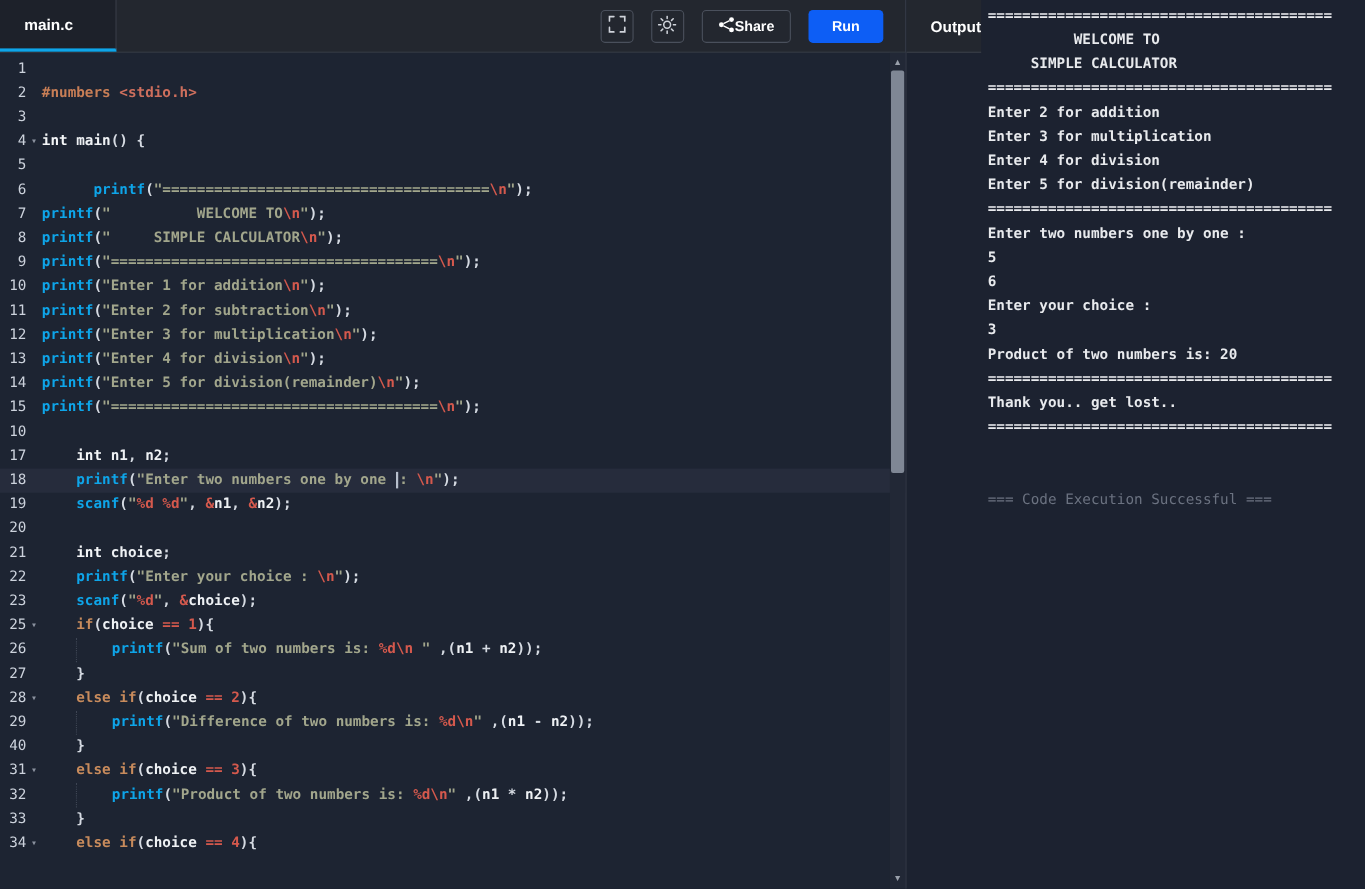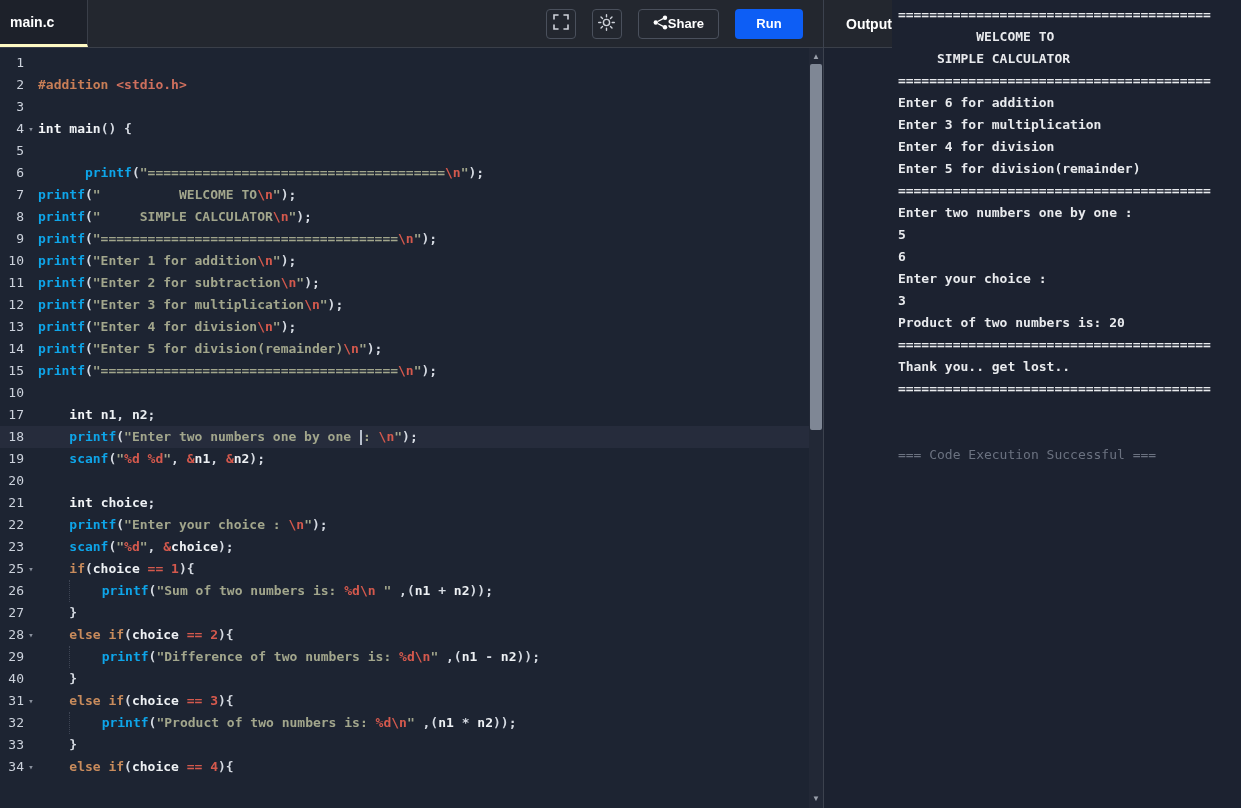--- a/index.html
+++ b/index.html
@@ -3,21 +3,21 @@
 <meta charset="utf-8">
 <style>
   *{margin:0;padding:0;box-sizing:border-box}
   html,body{width:1241px;height:808px;overflow:hidden}
   body{background:#1d2432;font-family:"Liberation Sans",sans-serif}
   .app{display:flex;width:1241px;height:808px}
 
   
   .left{width:823px;flex:none;display:flex;flex-direction:column;background:#1d2432}
   .topbar{height:48px;flex:none;background:#23272f;border-bottom:1px solid #3a3f49;display:flex;align-items:stretch}
-  .tab{width:88px;flex:none;background:#1d212a;border-right:1px solid #3a3f49;border-bottom:3px solid #fef9c3;display:flex;align-items:center;padding-left:10px;color:#ffffff;font-weight:bold;font-size:14px;cursor:pointer}
+  .tab{width:106px;flex:none;background:#1d212a;border-right:1px solid #3a3f49;border-bottom:3px solid #0ea5e9;display:flex;align-items:center;padding-left:22px;color:#ffffff;font-weight:bold;font-size:14px;cursor:pointer}
   .toolbar{flex:1;display:flex;align-items:center;justify-content:flex-end;gap:16px;padding-right:20px}
   .iconbtn{width:30px;height:30px;flex:none;border:1px solid #4a505c;border-radius:4px;background:transparent;display:flex;align-items:center;justify-content:center;cursor:pointer}
   .sharebtn{height:30px;border:1px solid #4a505c;border-radius:4px;background:transparent;display:flex;align-items:center;gap:0;padding:0 14px;color:#ffffff;font-size:13px;font-weight:bold;cursor:pointer}
   .runbtn{height:30px;width:68px;background:#0d5ef5;border:none;border-radius:4px;color:#ffffff;font-size:13px;font-weight:bold;cursor:pointer}
 
   .editor{flex:1;position:relative;background:#1d2432;overflow:hidden;padding-top:4px}
   .code-row{display:flex;height:22px;line-height:22px;font-family:"DejaVu Sans Mono",monospace;font-size:13px;white-space:pre}
   .code-row.active{background:#262c3c}
   .ln{width:24px;flex:none;text-align:right;color:#ccd2dc}
   .fold{width:14px;flex:none;text-align:center;color:#8a919e;font-size:9px;line-height:22px;cursor:pointer}
@@ -89,21 +89,21 @@
           </span>
           <span>Share</span>
         </button>
         <button class="runbtn">Run</button>
       </div>
     </div>
 
     <div class="editor">
       <div id="code-lines">
           <div class="code-row"><span class="ln">1</span><span class="fold"></span><span class="code-text"></span></div>
-          <div class="code-row"><span class="ln">2</span><span class="fold"></span><span class="code-text"><span class="tk-pp">#addition </span><span class="tk-lib">&lt;stdio.h&gt;</span></span></div>
+          <div class="code-row"><span class="ln">2</span><span class="fold"></span><span class="code-text"><span class="tk-pp">#numbers </span><span class="tk-lib">&lt;stdio.h&gt;</span></span></div>
           <div class="code-row"><span class="ln">3</span><span class="fold"></span><span class="code-text"></span></div>
           <div class="code-row"><span class="ln">4</span><span class="fold">▾</span><span class="code-text"><span class="tk-type">int</span><span class="tk-pl"> </span><span class="tk-def">main</span><span class="tk-pl">() {</span></span></div>
           <div class="code-row"><span class="ln">5</span><span class="fold"></span><span class="code-text"></span></div>
           <div class="code-row"><span class="ln">6</span><span class="fold"></span><span class="code-text"><span class="tk-pl">      </span><span class="tk-fn">printf</span><span class="tk-pl">(</span><span class="tk-str">"======================================</span><span class="tk-esc">\n</span><span class="tk-str">"</span><span class="tk-pl">);</span></span></div>
           <div class="code-row"><span class="ln">7</span><span class="fold"></span><span class="code-text"><span class="tk-fn">printf</span><span class="tk-pl">(</span><span class="tk-str">"          WELCOME TO</span><span class="tk-esc">\n</span><span class="tk-str">"</span><span class="tk-pl">);</span></span></div>
           <div class="code-row"><span class="ln">8</span><span class="fold"></span><span class="code-text"><span class="tk-fn">printf</span><span class="tk-pl">(</span><span class="tk-str">"     SIMPLE CALCULATOR</span><span class="tk-esc">\n</span><span class="tk-str">"</span><span class="tk-pl">);</span></span></div>
           <div class="code-row"><span class="ln">9</span><span class="fold"></span><span class="code-text"><span class="tk-fn">printf</span><span class="tk-pl">(</span><span class="tk-str">"======================================</span><span class="tk-esc">\n</span><span class="tk-str">"</span><span class="tk-pl">);</span></span></div>
           <div class="code-row"><span class="ln">10</span><span class="fold"></span><span class="code-text"><span class="tk-fn">printf</span><span class="tk-pl">(</span><span class="tk-str">"Enter 1 for addition</span><span class="tk-esc">\n</span><span class="tk-str">"</span><span class="tk-pl">);</span></span></div>
           <div class="code-row"><span class="ln">11</span><span class="fold"></span><span class="code-text"><span class="tk-fn">printf</span><span class="tk-pl">(</span><span class="tk-str">"Enter 2 for subtraction</span><span class="tk-esc">\n</span><span class="tk-str">"</span><span class="tk-pl">);</span></span></div>
           <div class="code-row"><span class="ln">12</span><span class="fold"></span><span class="code-text"><span class="tk-fn">printf</span><span class="tk-pl">(</span><span class="tk-str">"Enter 3 for multiplication</span><span class="tk-esc">\n</span><span class="tk-str">"</span><span class="tk-pl">);</span></span></div>
@@ -139,21 +139,21 @@
 
   <div class="right">
     <div class="out-header">
       <span>Output</span>
     </div>
     <div class="out-body" id="out-lines">
         <div class="out-line">========================================</div>
         <div class="out-line">          WELCOME TO</div>
         <div class="out-line">     SIMPLE CALCULATOR</div>
         <div class="out-line">========================================</div>
-        <div class="out-line">Enter 6 for addition</div>
+        <div class="out-line">Enter 2 for addition</div>
         <div class="out-line">Enter 3 for multiplication</div>
         <div class="out-line">Enter 4 for division</div>
         <div class="out-line">Enter 5 for division(remainder)</div>
         <div class="out-line">========================================</div>
         <div class="out-line">Enter two numbers one by one : </div>
         <div class="out-line">5</div>
         <div class="out-line">6</div>
         <div class="out-line">Enter your choice : </div>
         <div class="out-line">3</div>
         <div class="out-line">Product of two numbers is: 20</div>

